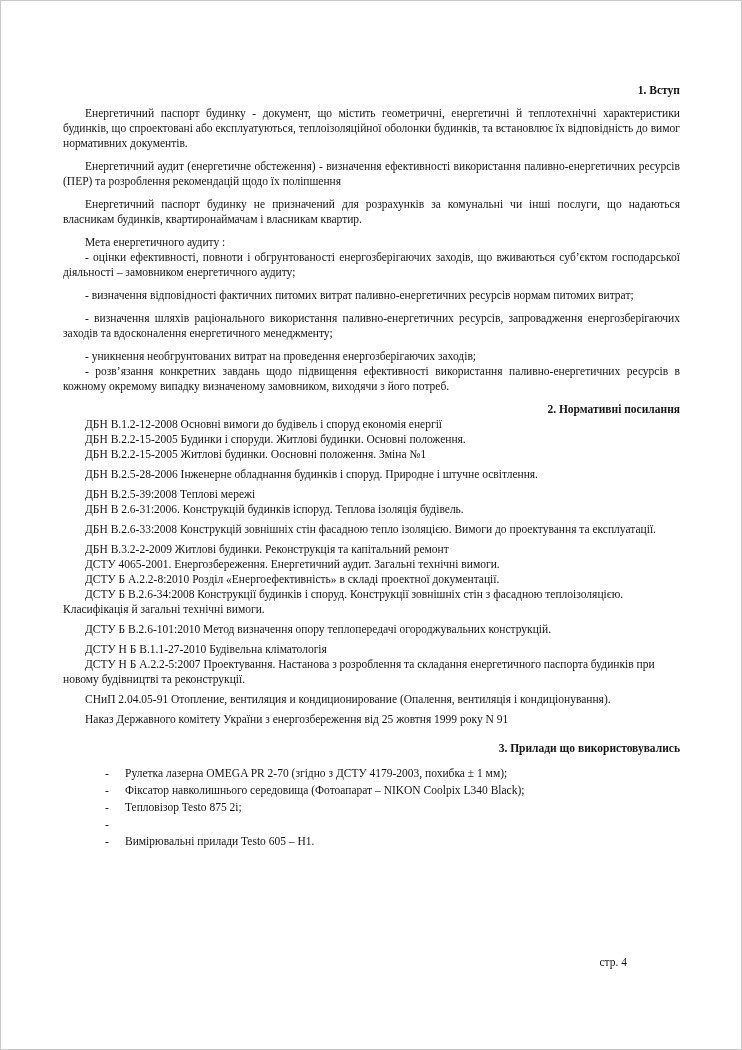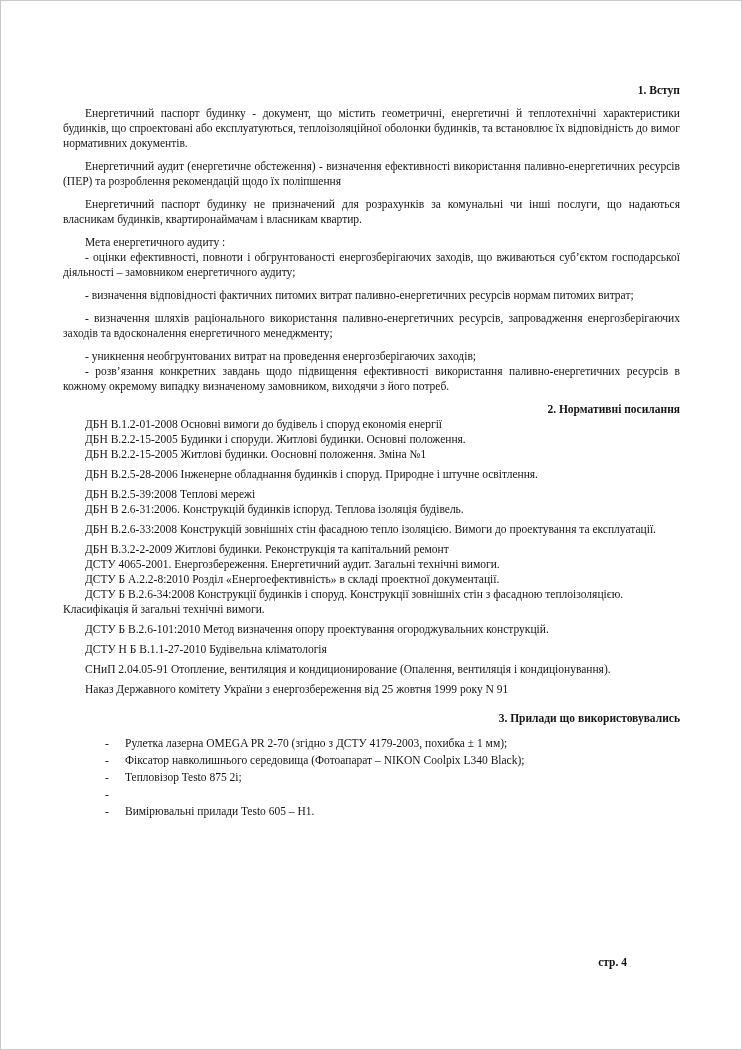--- a/index.html
+++ b/index.html
@@ -46,21 +46,21 @@
     display: flex;
     padding-left: 42px;
     margin-bottom: 2px;
   }
   .instr .marker { flex: 0 0 20px; width: 20px; }
   .instr .itext { flex: 1; }
   .footer {
     position: absolute;
     top: 955px;
     right: 115px;
-    font-weight: 700;
+    font-weight: 400;
     font-size: 11.5px;
     line-height: 15px;
   }
 </style>
 </head>
 <body>
 
 <div class="page">
   <main class="content">
 
@@ -71,33 +71,34 @@
     <p class="para">Енергетичний паспорт будинку не призначений для розрахунків за комунальні чи інші послуги, що надаються власникам будинків, квартиронаймачам і власникам квартир.</p>
     <p class="para tight">Мета енергетичного аудиту :</p>
     <p class="para">- оцінки ефективності, повноти і обгрунтованості енергозберігаючих заходів, що вживаються суб’єктом господарської діяльності – замовником енергетичного аудиту;</p>
     <p class="para">- визначення відповідності фактичних питомих витрат паливно-енергетичних ресурсів нормам питомих витрат;</p>
     <p class="para">- визначення шляхів раціонального використання паливно-енергетичних ресурсів, запровадження енергозберігаючих заходів та вдосконалення енергетичного менеджменту;</p>
     <p class="para tight">- уникнення необгрунтованих витрат на проведення енергозберігаючих заходів;</p>
     <p class="para">- розв’язання конкретних завдань щодо підвищення ефективності використання паливно-енергетичних ресурсів в кожному окремому випадку визначеному замовником, виходячи з його потреб.</p>
 
     <h2 class="heading h-refs">2. Нормативні посилання</h2>
 
-    <p class="ref">ДБН В.1.2-01-2008 Основні вимоги до будівель і споруд економія енергії</p>
+    <p class="ref">ДБН В.1.2-12-2008 Основні вимоги до будівель і споруд економія енергії</p>
     <p class="ref">ДБН В.2.2-15-2005 Будинки і споруди. Житлові будинки. Основні положення.</p>
     <p class="ref">ДБН В.2.2-15-2005 Житлові будинки. Оосновні положення. Зміна №1</p>
     <p class="ref gap">ДБН В.2.5-28-2006 Інженерне обладнання будинків і споруд. Природне і штучне освітлення.</p>
     <p class="ref gap">ДБН В.2.5-39:2008 Теплові мережі</p>
     <p class="ref">ДБН В 2.6-31:2006. Конструкцій будинків іспоруд. Теплова ізоляція будівель.</p>
     <p class="ref gap">ДБН В.2.6-33:2008 Конструкцій зовнішніх стін фасадною тепло ізоляцією. Вимоги до проектування та експлуатації.</p>
     <p class="ref gap">ДБН В.3.2-2-2009 Житлові будинки. Реконструкція та капітальний ремонт</p>
     <p class="ref">ДСТУ 4065-2001. Енергозбереження. Енергетичний аудит. Загальні технічні вимоги.</p>
     <p class="ref">ДСТУ Б А.2.2-8:2010 Розділ «Енергоефективність» в складі проектної документації.</p>
     <p class="ref">ДСТУ Б В.2.6-34:2008 Конструкції будинків і споруд. Конструкції зовнішніх стін з фасадною теплоізоляцією. Класифікація й загальні технічні вимоги.</p>
-    <p class="ref gap">ДСТУ Б В.2.6-101:2010 Метод визначення опору проектування огороджувальних конструкцій.</p>
+    <p class="ref gap">ДСТУ Б В.2.6-101:2010 Метод визначення опору теплопередачі огороджувальних конструкцій.</p>
     <p class="ref gap">ДСТУ Н Б В.1.1-27-2010 Будівельна кліматологія</p>
+    <p class="ref">ДСТУ Н Б А.2.2-5:2007 Проектування. Настанова з розроблення та складання енергетичного паспорта будинків при новому будівництві та реконструкції.</p>
     <p class="ref gap">СНиП 2.04.05-91 Отопление, вентиляция и кондиционирование (Опалення, вентиляція і кондиціонування).</p>
     <p class="ref gap">Наказ Державного комітету України з енергозбереження від 25 жовтня 1999 року N 91</p>
 
     <h2 class="heading h-instr">3. Прилади що використовувались</h2>
 
     <div class="instr">
       <span class="marker">-</span>
       <span class="itext">Рулетка лазерна OMEGA PR 2-70 (згідно з ДСТУ 4179-2003, похибка ± 1 мм);</span>
     </div>
     <div class="instr">

